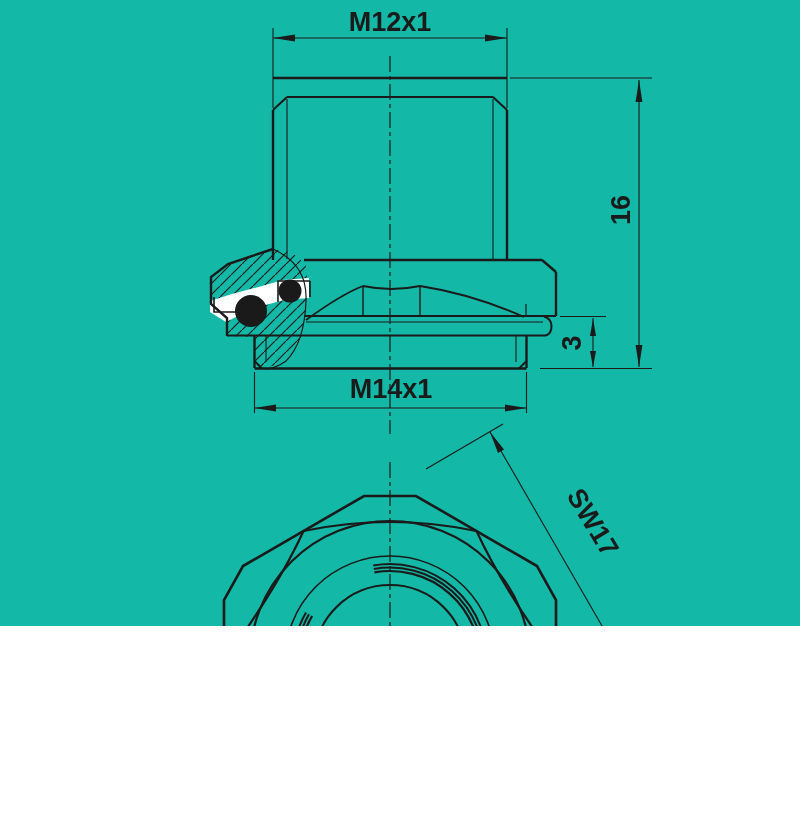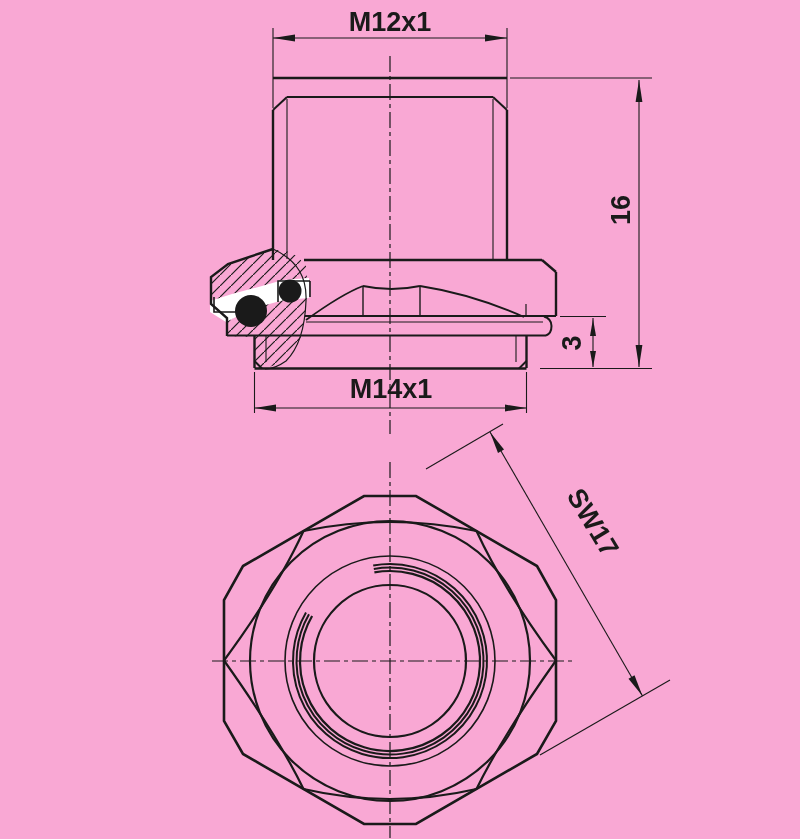--- a/index.html
+++ b/index.html
@@ -3,22 +3,22 @@
 <meta charset="utf-8">
 <style>
   html, body {
     margin: 0;
     padding: 0;
     background: #ffffff;
     font-family: "Liberation Sans", sans-serif;
   }
   .drawing-wrap {
     width: 800px;
-    height: 839px;
-    background: #f9a8d4;
+    height: 626px;
+    background: #14b8a6;
     position: relative;
     overflow: hidden;
   }
   svg { display: block; }
   text {
     font-family: "Liberation Sans", "DejaVu Sans", sans-serif;
     font-weight: 700;
     fill: #1a1a1a;
   }
   .dim-label { font-size: 27px; }

